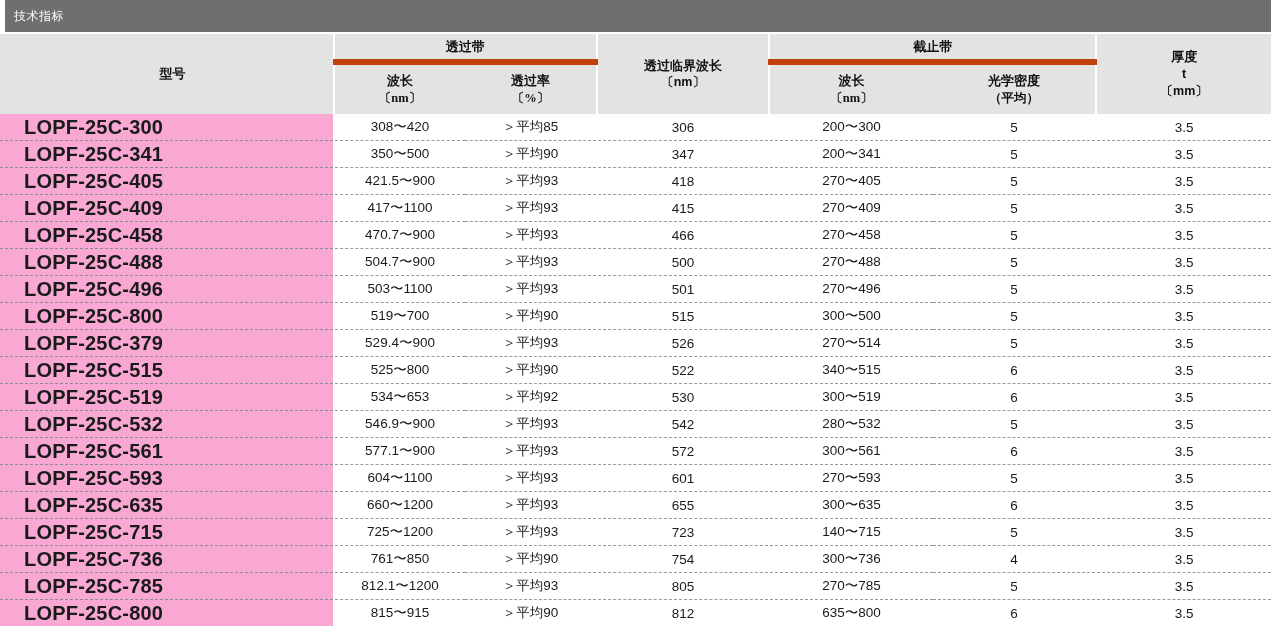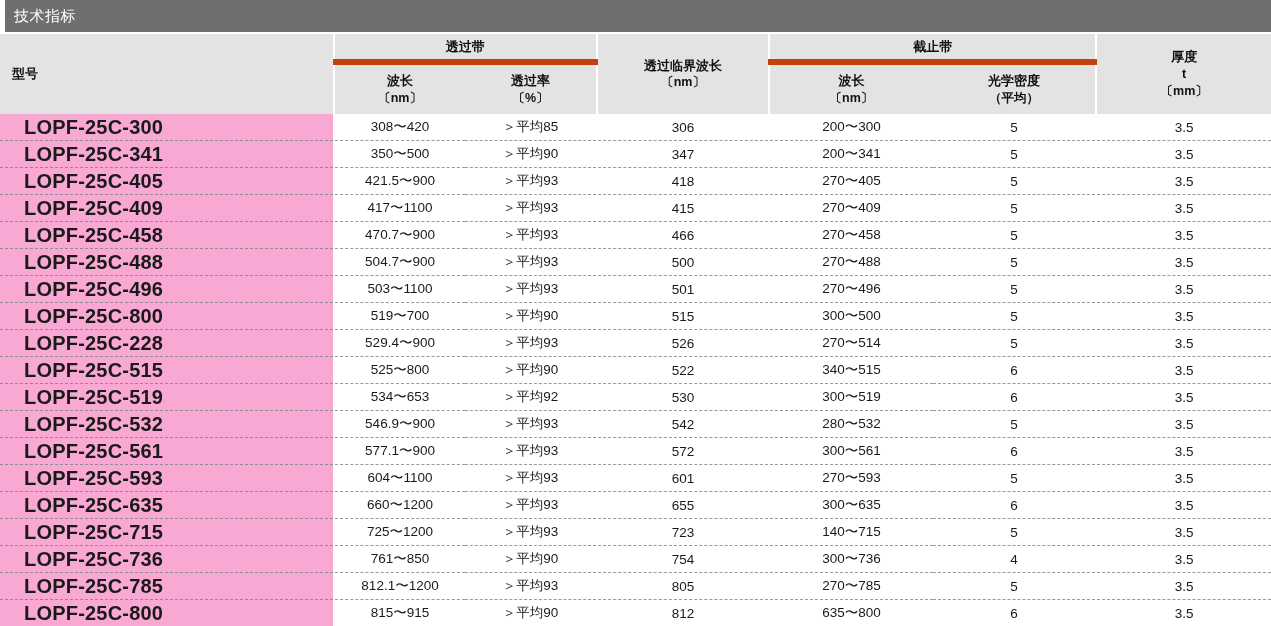--- a/index.html
+++ b/index.html
@@ -27,21 +27,21 @@
     background: #6f6f6f;
     color: #ffffff;
   }
   .title-accent {
     width: 5px;
     height: 32px;
     background: #ffffff;
     flex: 0 0 5px;
   }
   .title-text {
-    font-size: 15px;
+    font-size: 12px;
     line-height: 32px;
     padding-left: 9px;
     letter-spacing: 0.5px;
     font-weight: normal;
     white-space: nowrap;
   }
   
   table.spec {
     border-collapse: collapse;
     table-layout: fixed;
@@ -65,23 +65,24 @@
     vertical-align: middle;
     text-align: center;
     line-height: 1.35;
   }
   thead th.grp {
     height: 22px;
     border-bottom: 6px solid #c2410c;
   }
   thead th.sub {
     height: 44px;
+    font-family: Liberation Serif, serif;
   }
   thead th.model-head {
-    text-align: left;
+    text-align: center;
     padding-left: 12px;
     height: 80px;
   }
   thead th .unit {
     display: block;
     font-weight: bold;
     font-size: 12.5px;
   }
   thead th.sepL { border-left: 2px solid #ffffff; }
 
@@ -230,21 +231,21 @@
         <tr>
           <td class="model">LOPF-25C-800</td>
           <td class="sepL nowrap">519〜700</td>
           <td class="nowrap">＞平均90</td>
           <td class="sepL">515</td>
           <td class="sepL nowrap">300〜500</td>
           <td>5</td>
           <td class="sepL">3.5</td>
         </tr>
         <tr>
-          <td class="model">LOPF-25C-228</td>
+          <td class="model">LOPF-25C-379</td>
           <td class="sepL nowrap">529.4〜900</td>
           <td class="nowrap">＞平均93</td>
           <td class="sepL">526</td>
           <td class="sepL nowrap">270〜514</td>
           <td>5</td>
           <td class="sepL">3.5</td>
         </tr>
         <tr>
           <td class="model">LOPF-25C-515</td>
           <td class="sepL nowrap">525〜800</td>

